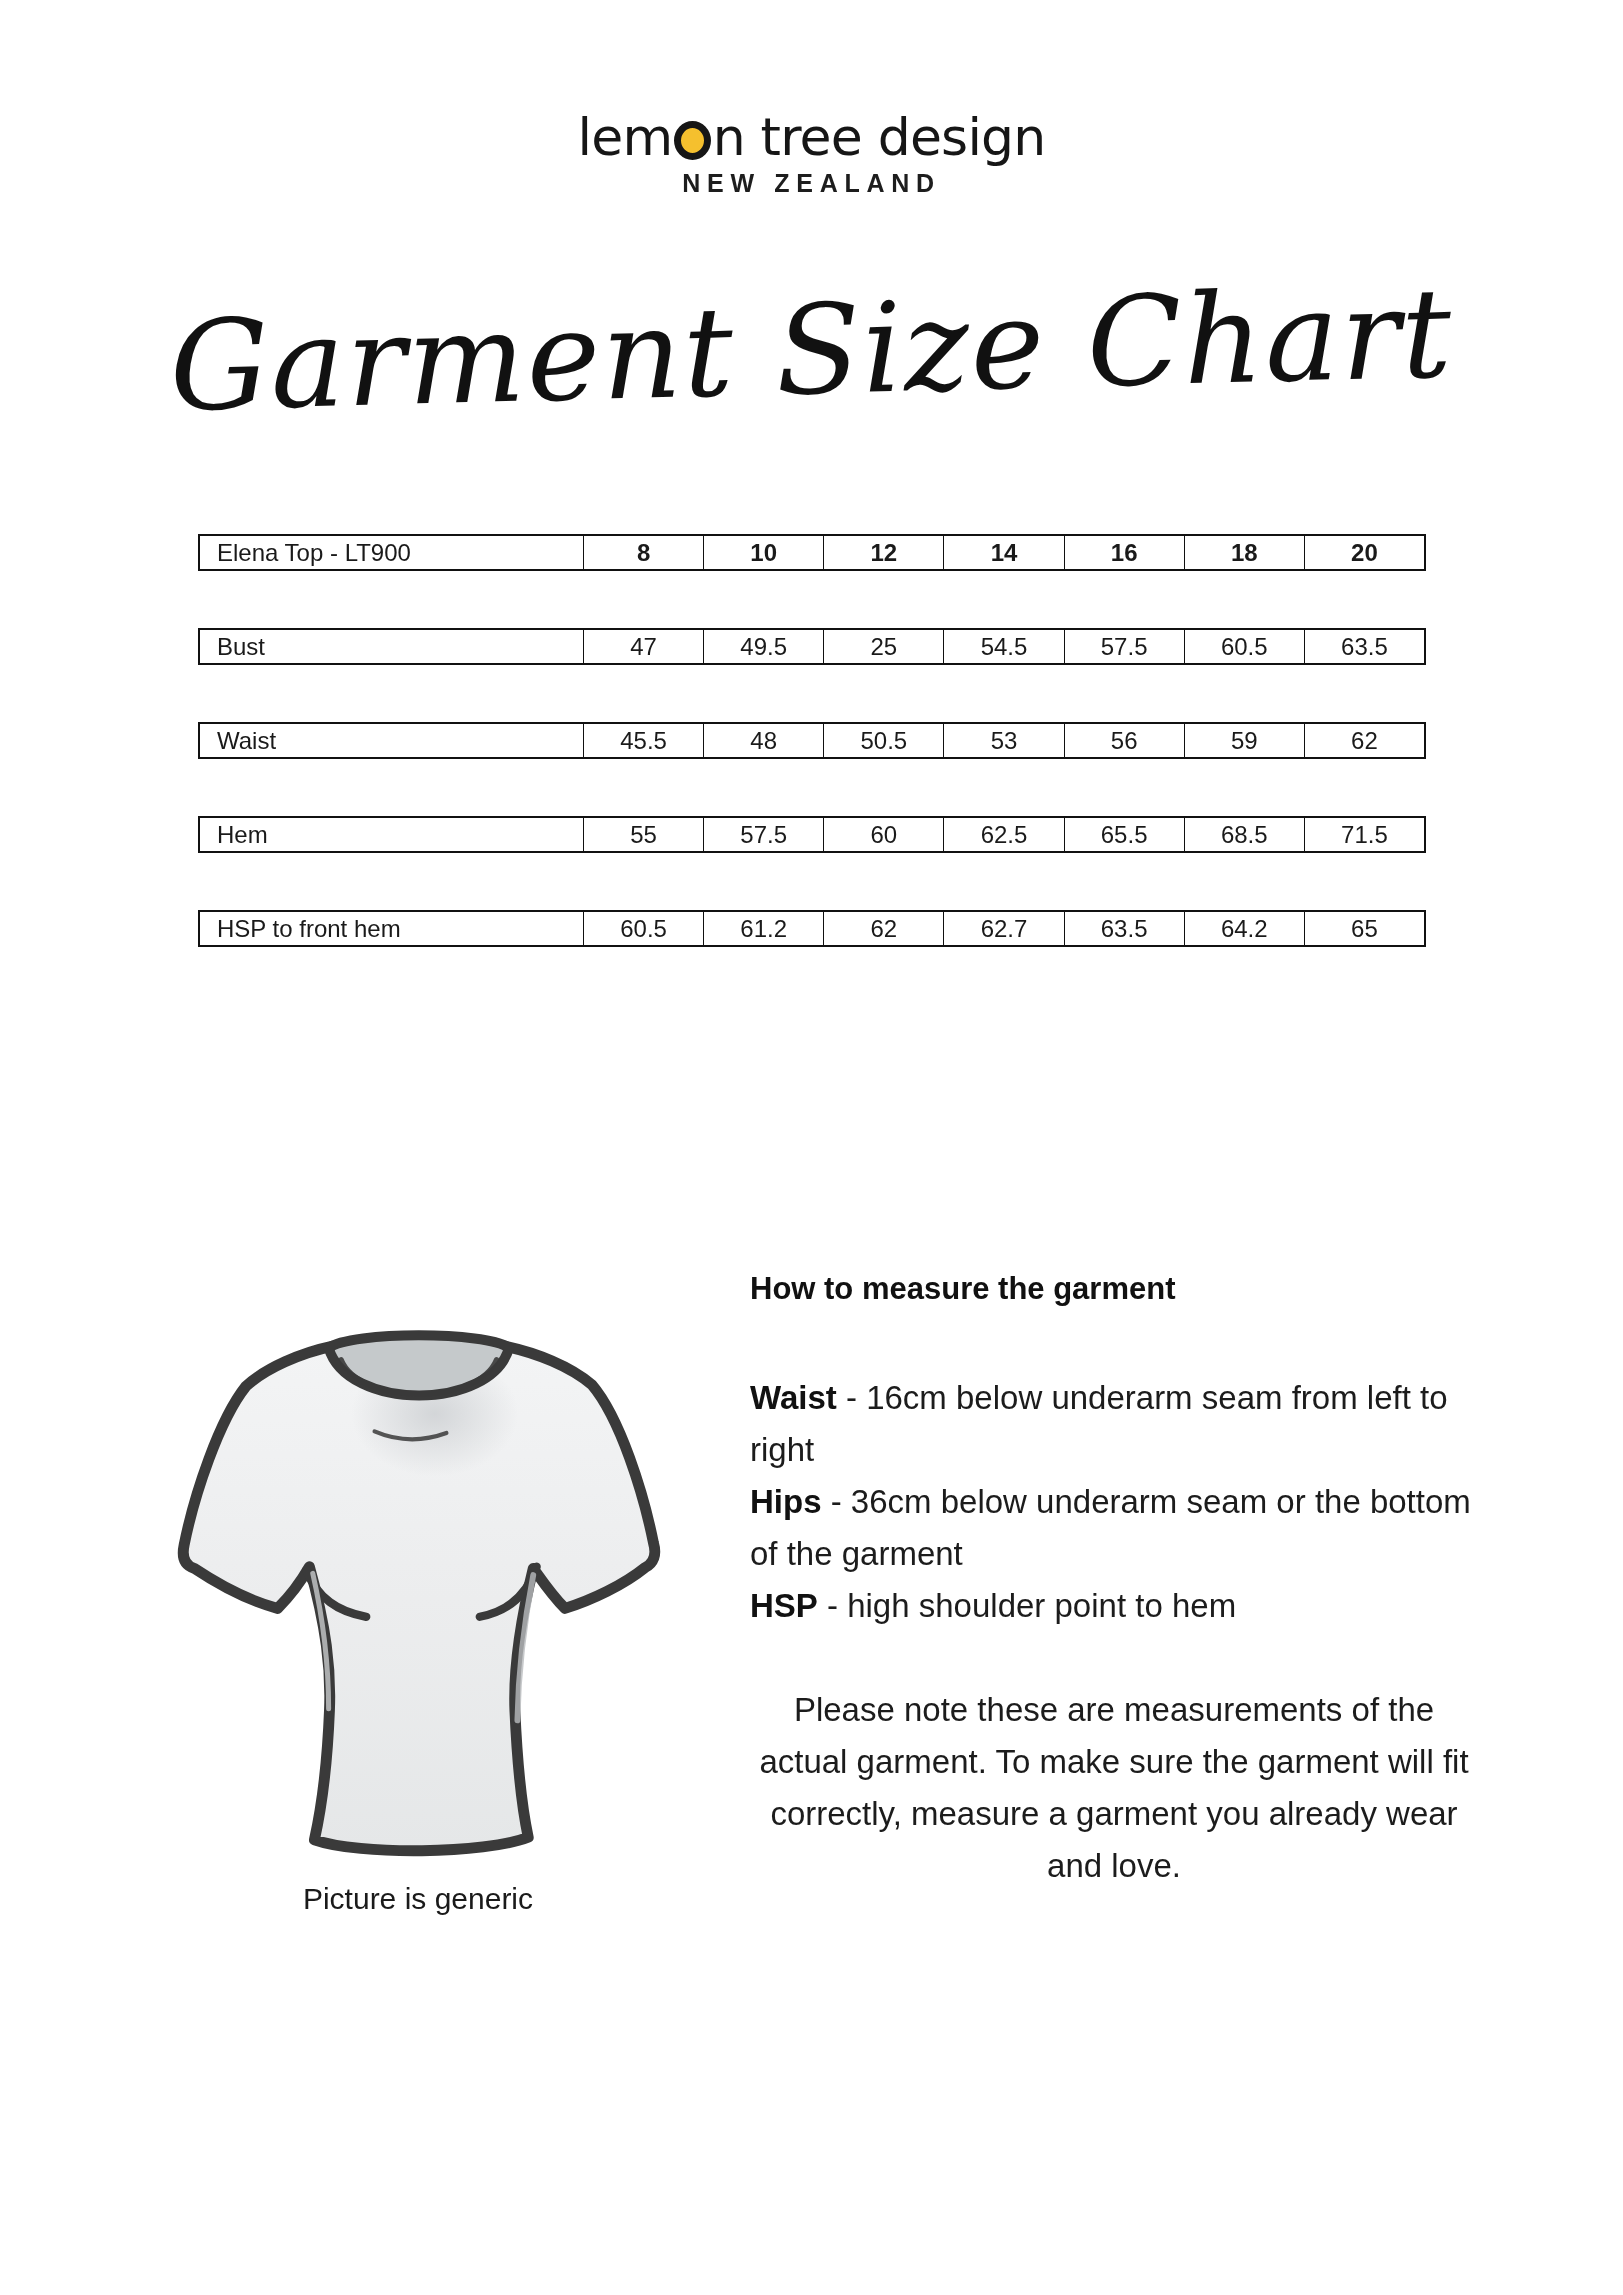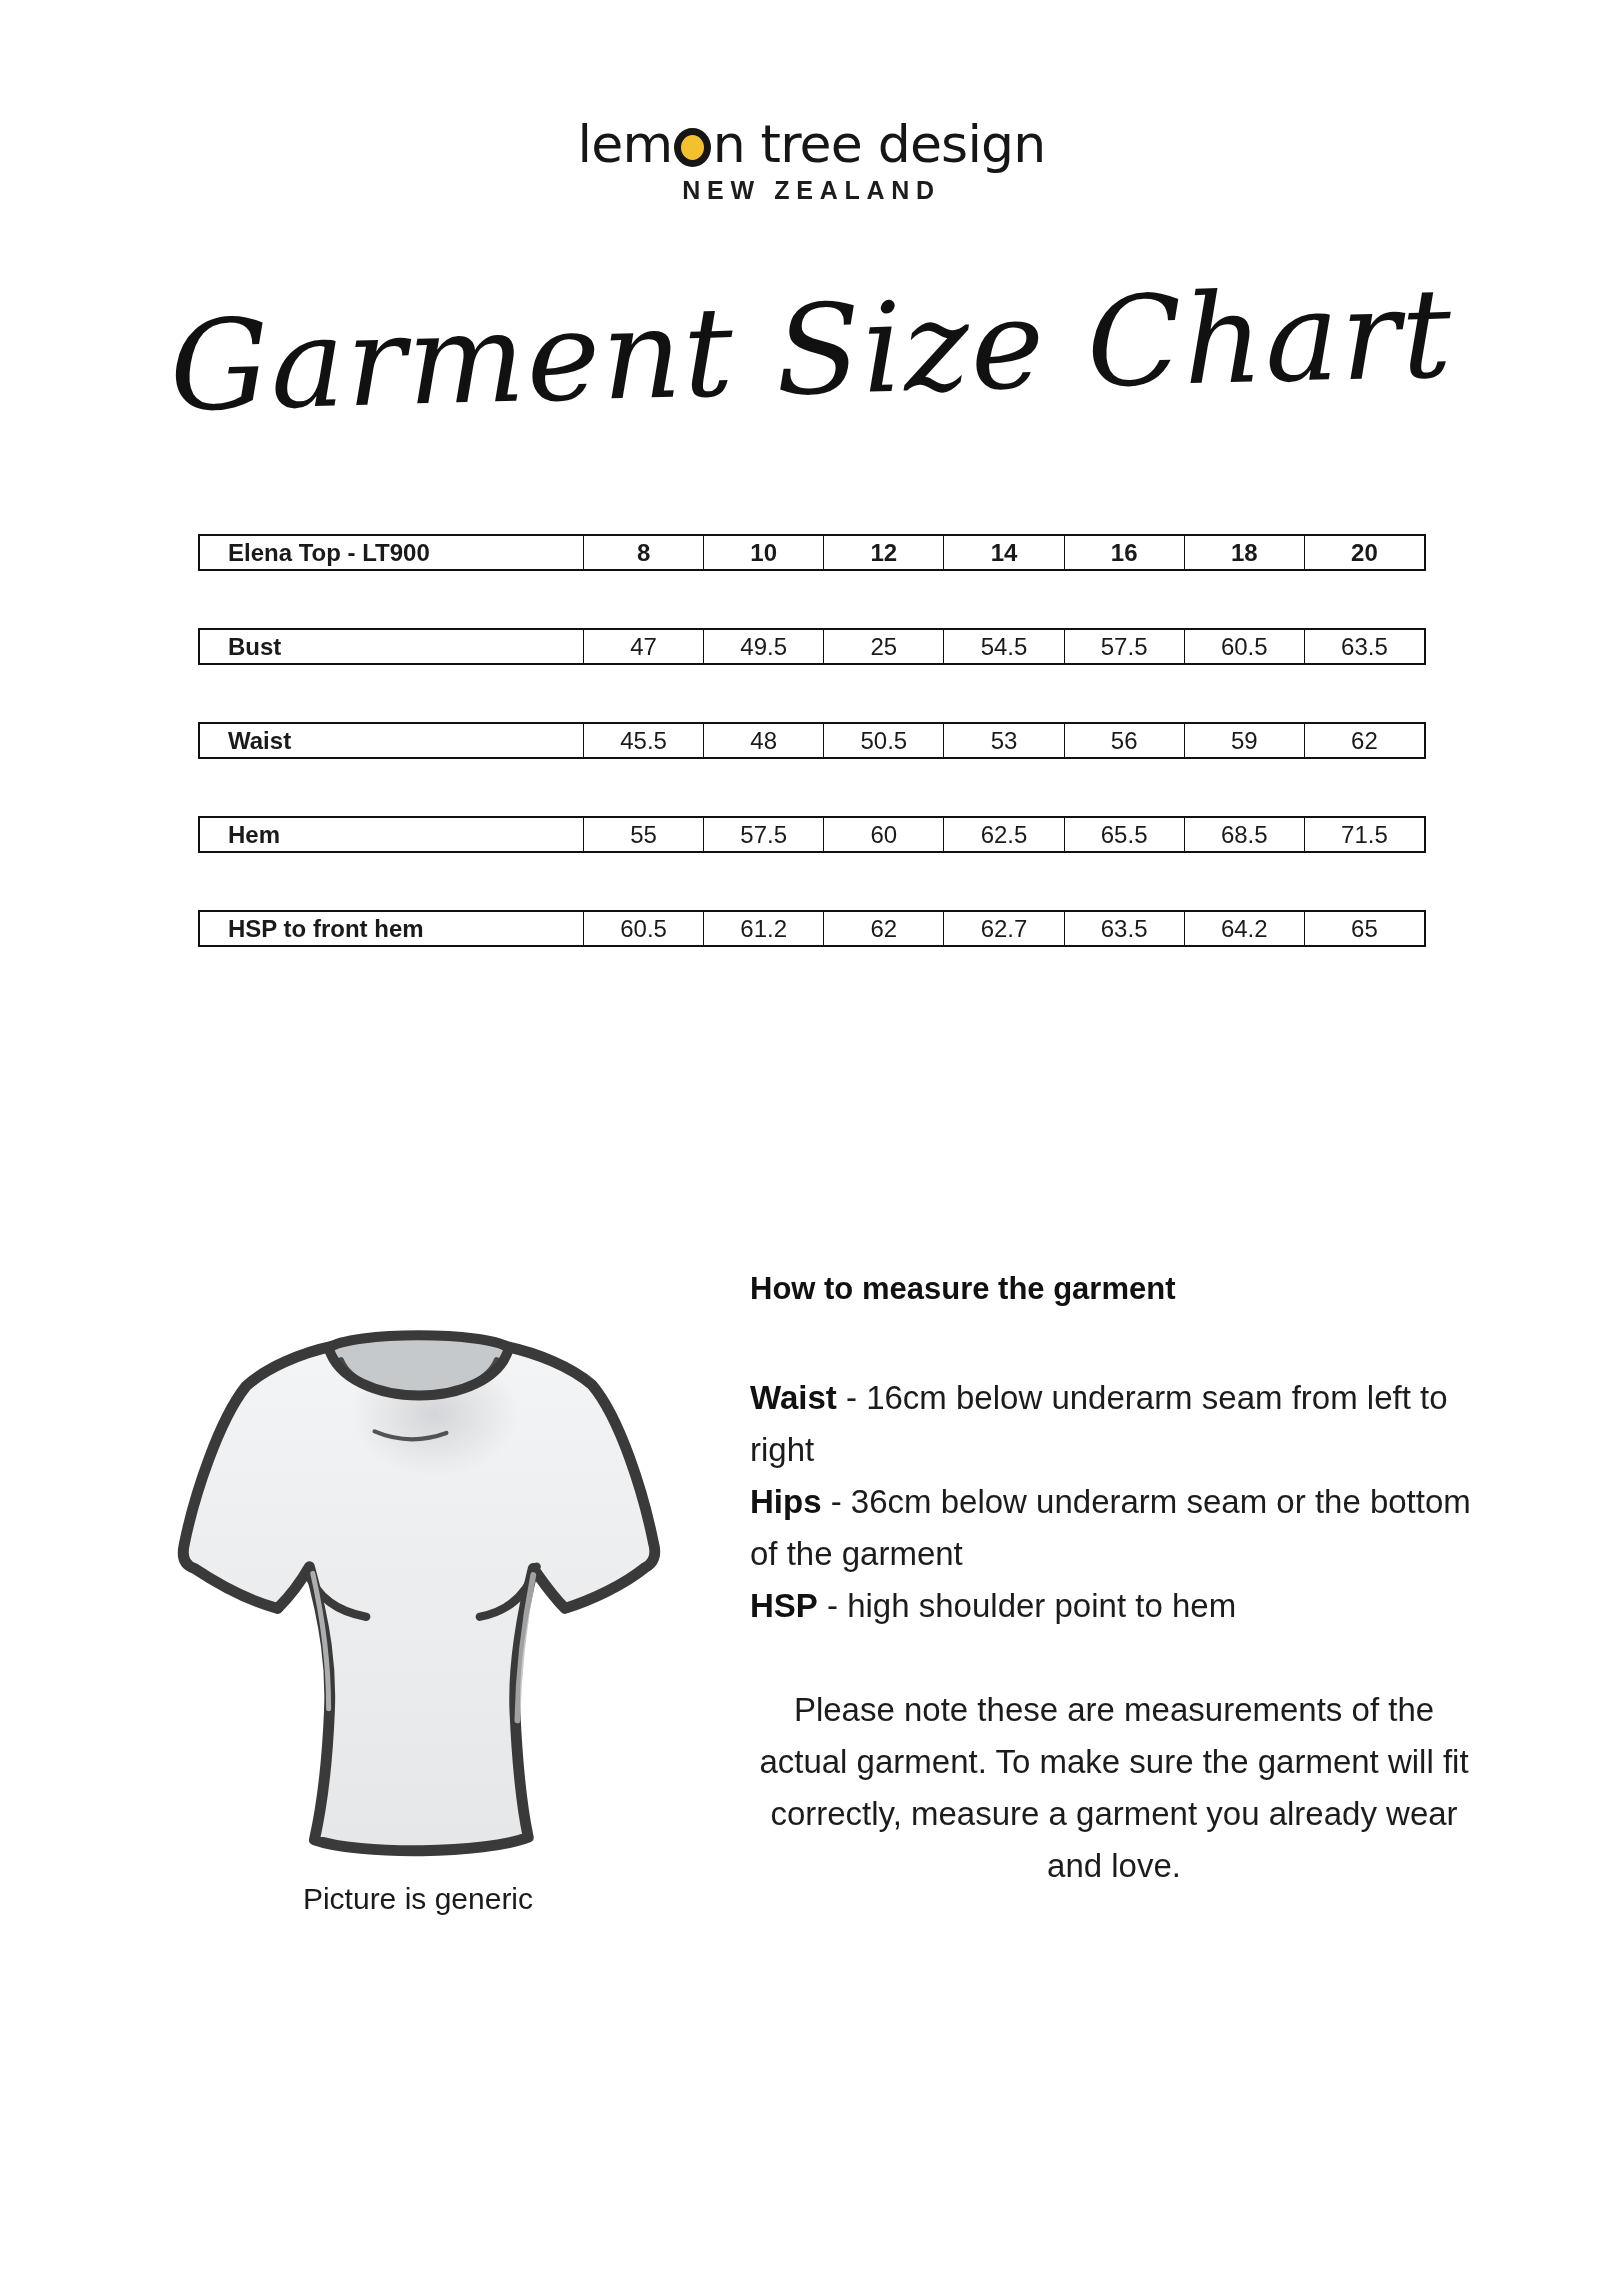--- a/index.html
+++ b/index.html
@@ -7,21 +7,21 @@
     position:relative;
     width:1623px;height:2295px;
     background:#ffffff;
     font-family:"Liberation Sans",sans-serif;
     color:#1a1a1a;
     overflow:hidden;
     margin:0 auto;
   }
 
   
-  .logo{position:absolute;top:115px;left:0;width:100%;text-align:center;}
+  .logo{position:absolute;top:108px;left:0;width:100%;text-align:center;}
   .logo-name{
     font-family:"DejaVu Sans",sans-serif;
     font-size:52px;font-weight:500;color:#161616;letter-spacing:-0.8px;
     line-height:1.15;
   }
   .lemon-dot{
     display:inline-block;width:37px;height:39px;
     box-sizing:border-box;border:7.5px solid #161616;border-radius:50%;
     background:#F5C02E;vertical-align:-5px;margin:0 1.7px;
   }
@@ -43,21 +43,21 @@
   
   .size-table{position:absolute;left:198px;top:534px;width:1228px;}
   .t-row{
     display:flex;height:37px;box-sizing:border-box;
     border:2.5px solid #111;margin-bottom:57px;background:#fff;
     font-size:24px;
   }
   .t-label{
     flex:0 0 384px;box-sizing:border-box;
     display:flex;align-items:center;
-    padding-left:28px;font-weight:bold;
+    padding-left:17px;font-weight:normal;
     border-right:1.7px solid #111;
     text-align:right;
   }
   .t-cell{
     flex:1 1 0;display:flex;align-items:center;justify-content:center;
     border-right:1.7px solid #111;
   }
   .t-cell:last-child{border-right:none;}
   .t-row--header .t-cell{font-weight:bold;}
 

